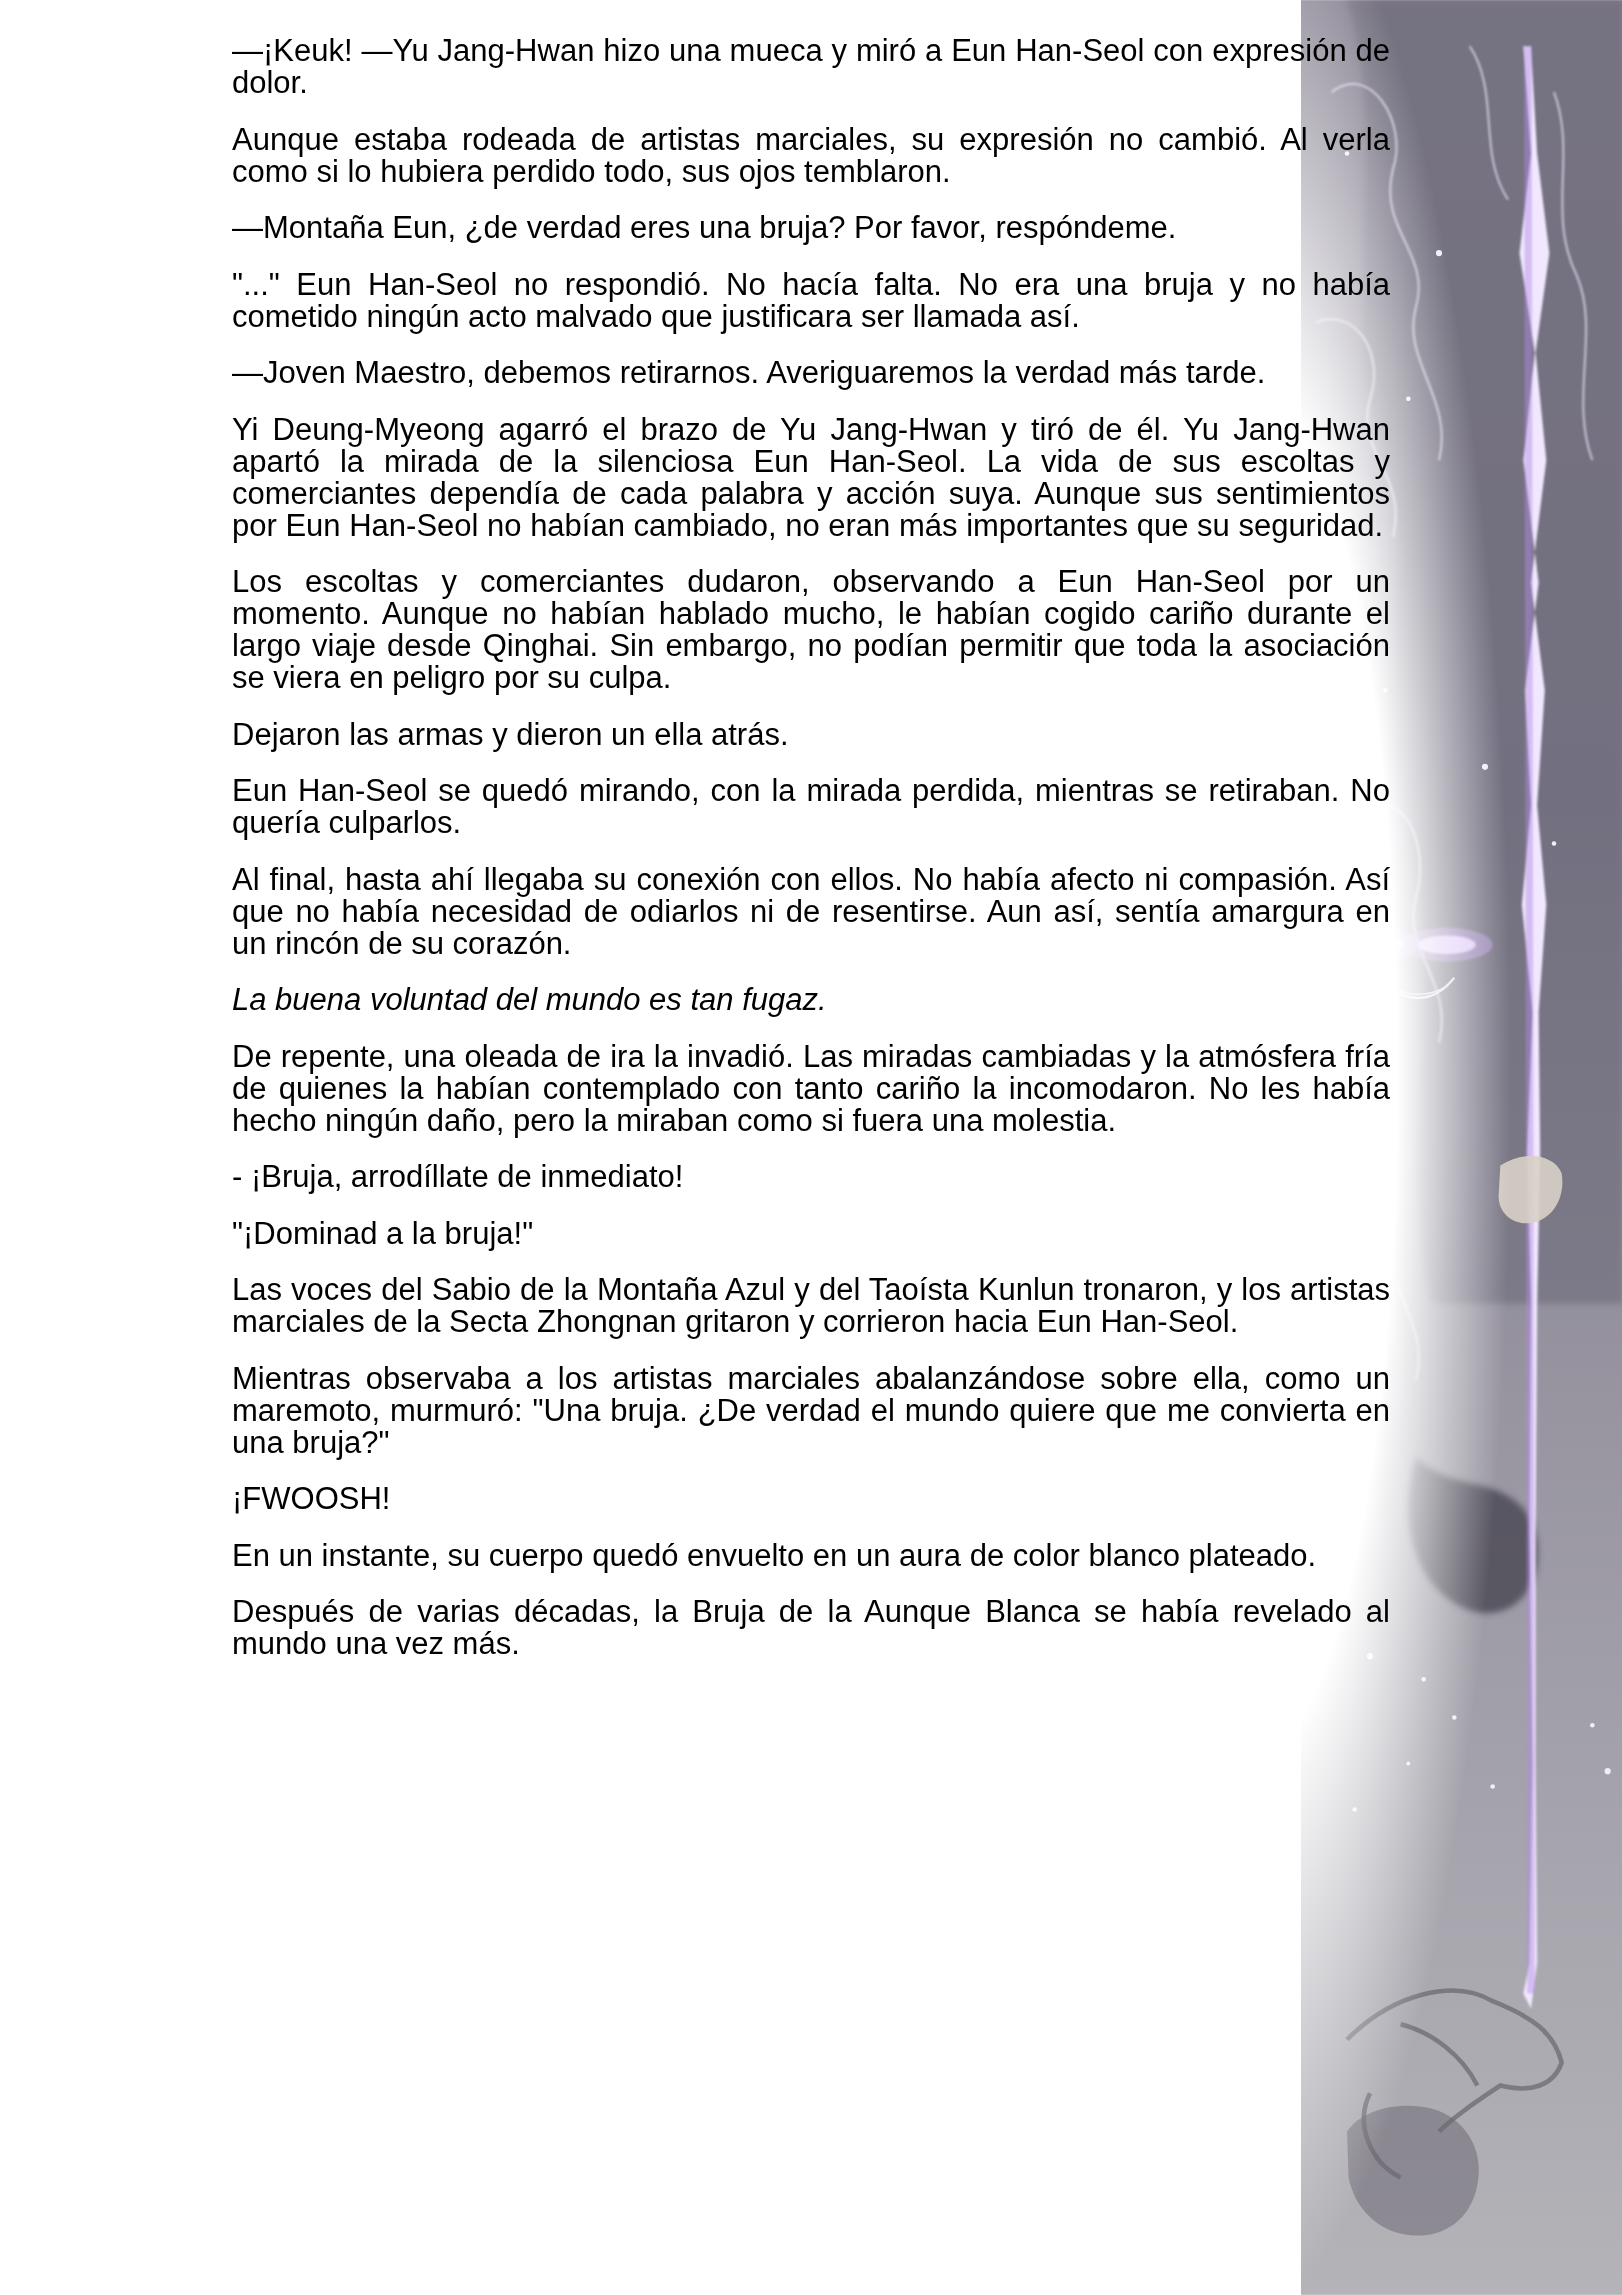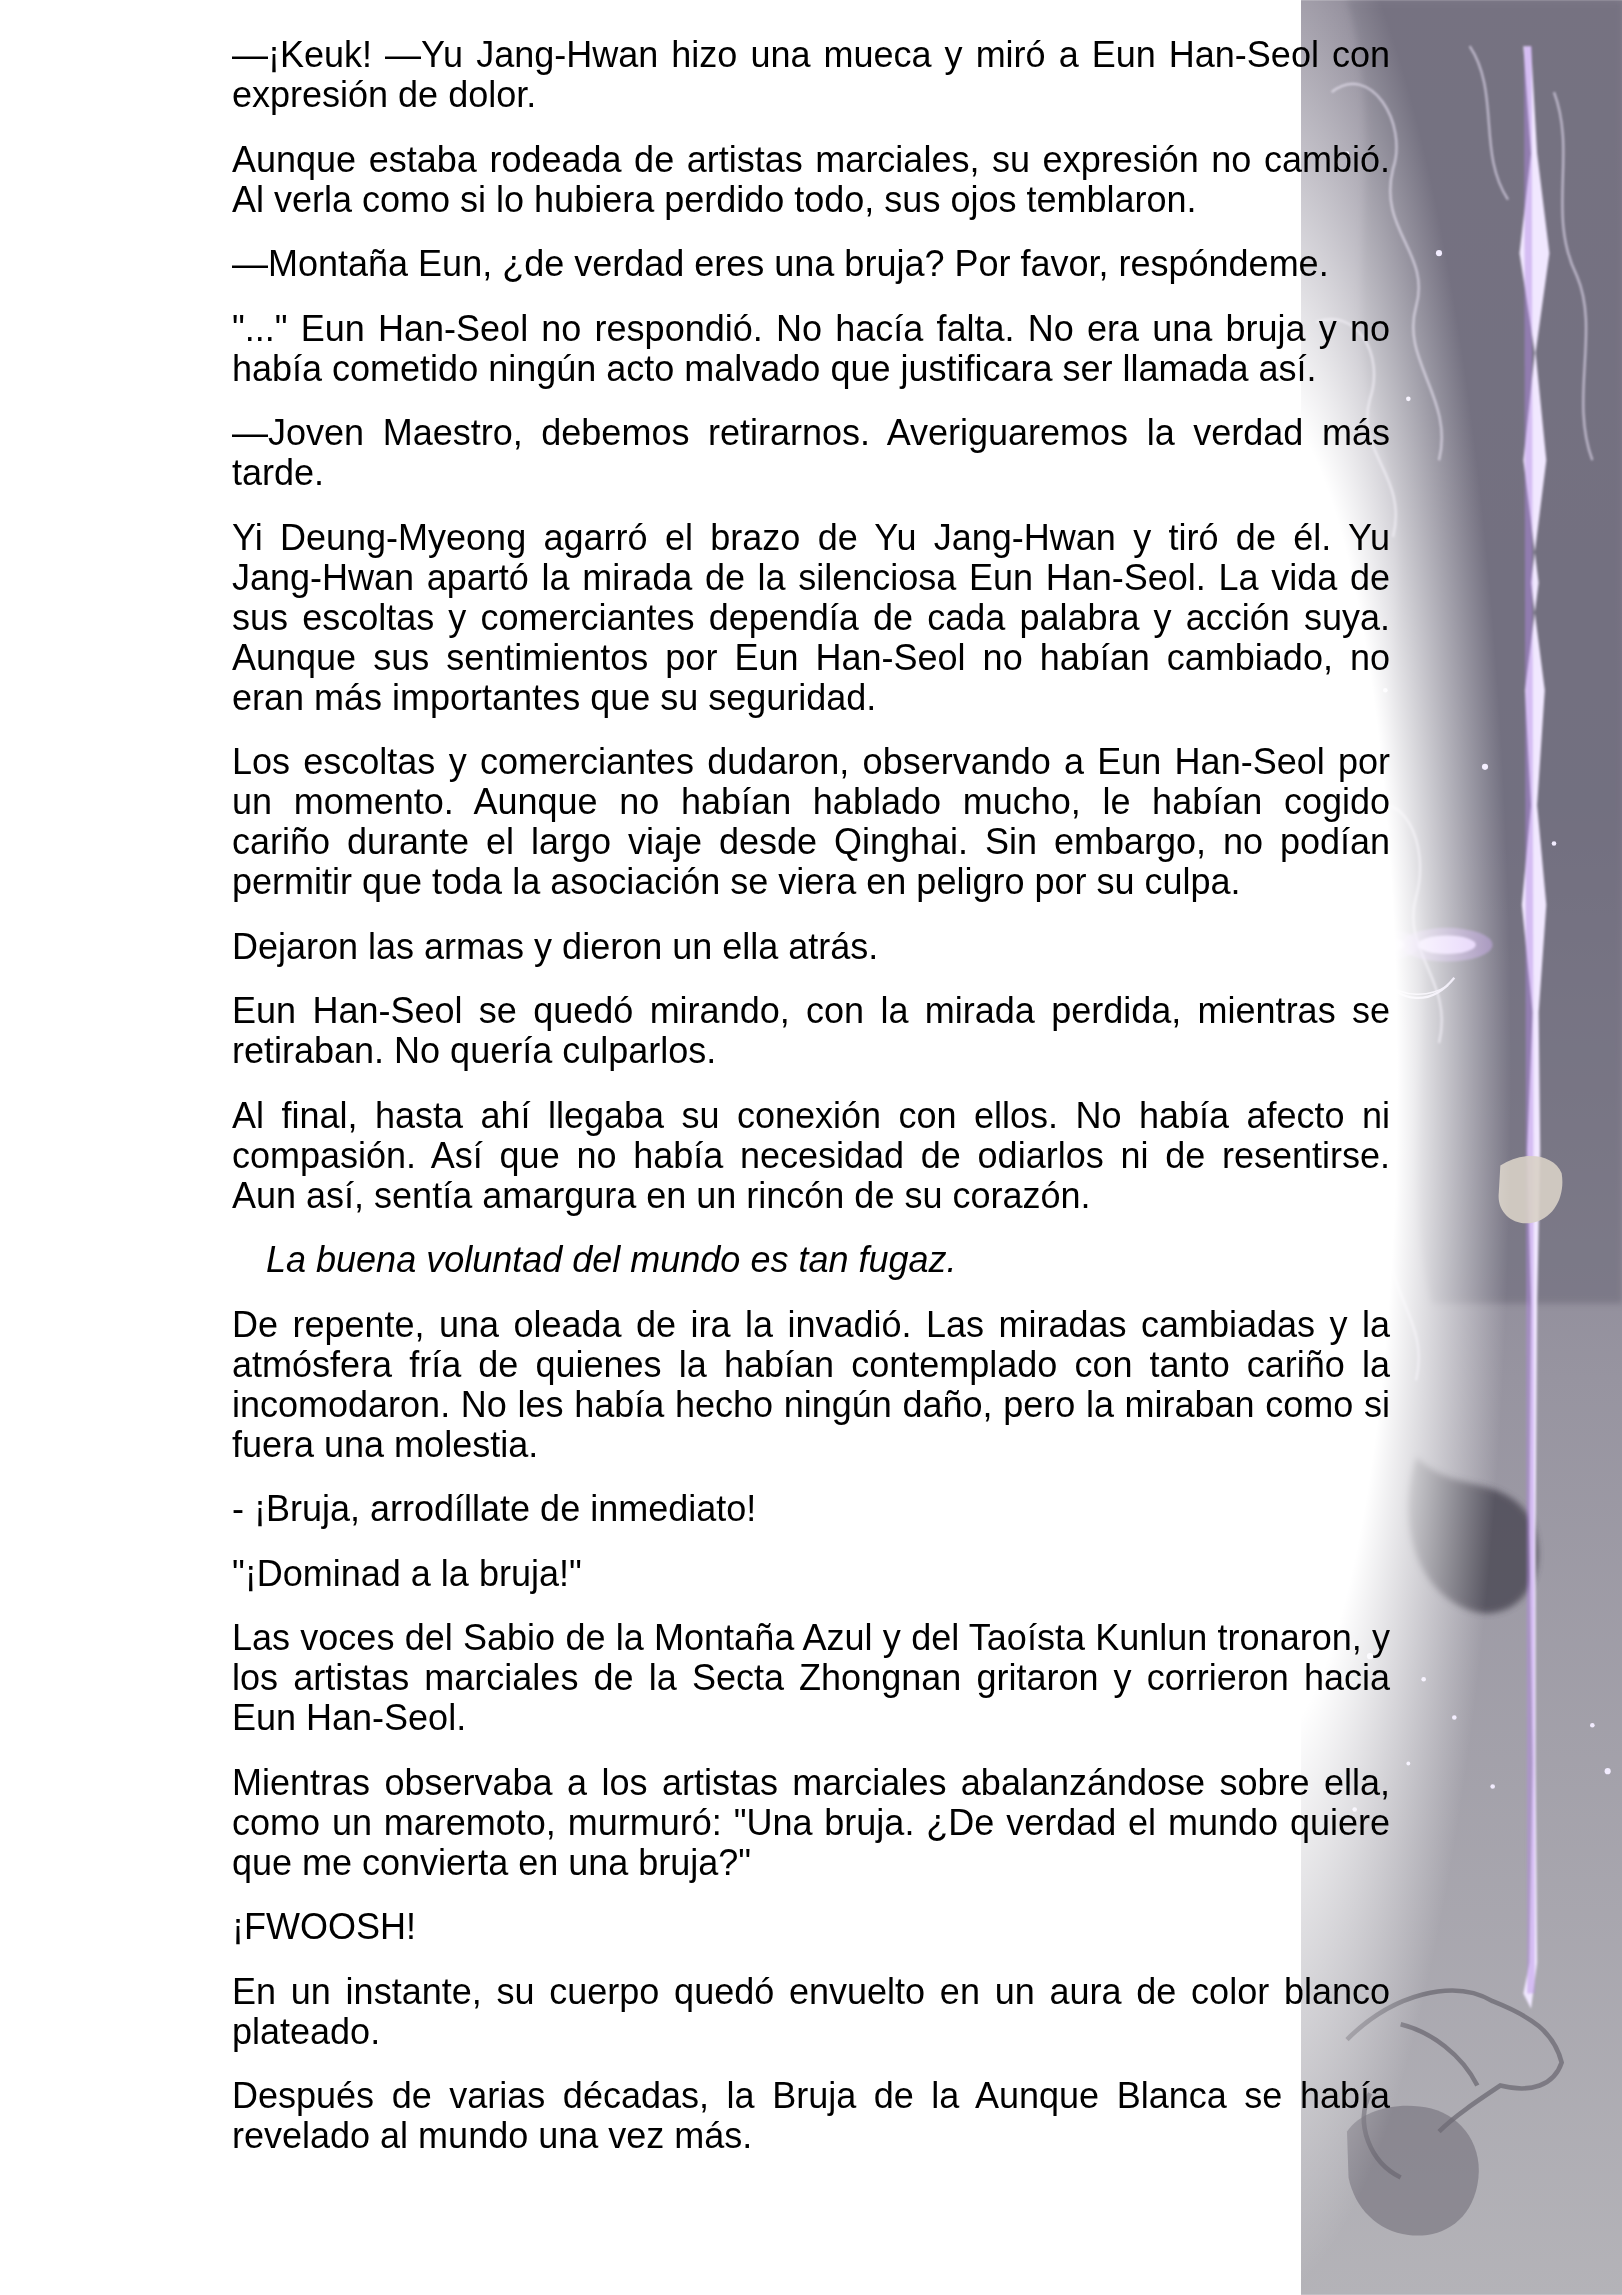--- a/index.html
+++ b/index.html
@@ -29,26 +29,26 @@
         radial-gradient(ellipse 253px 1227px at 1258px 1074px, rgba(255,255,255,1) 55%, rgba(255,255,255,0) 100%);
     }
     .page {
       position: absolute;
       left: 232px;
       top: 35px;
       width: 1158px;
     }
     .para {
       margin: 0 0 24.5px 0;
-      font-size: 36px;
-      line-height: 40px;
+      font-size: 31px;
+      line-height: 32px;
       text-align: justify;
       letter-spacing: 0;
     }
-    .para.italic { font-style: italic; margin-left: 34px; }
+    .para.italic { font-style: italic; }
   </style>
 </head>
 <body>
 
 <div class="art">
   <svg width="322" height="2295" viewBox="0 0 420 2993" xmlns="http://www.w3.org/2000/svg">
     <defs>
       <linearGradient id="bg" x1="0" y1="0" x2="0" y2="1">
         <stop offset="0" stop-color="#85808f"></stop>
         <stop offset="0.35" stop-color="#7e7a8c"></stop>

